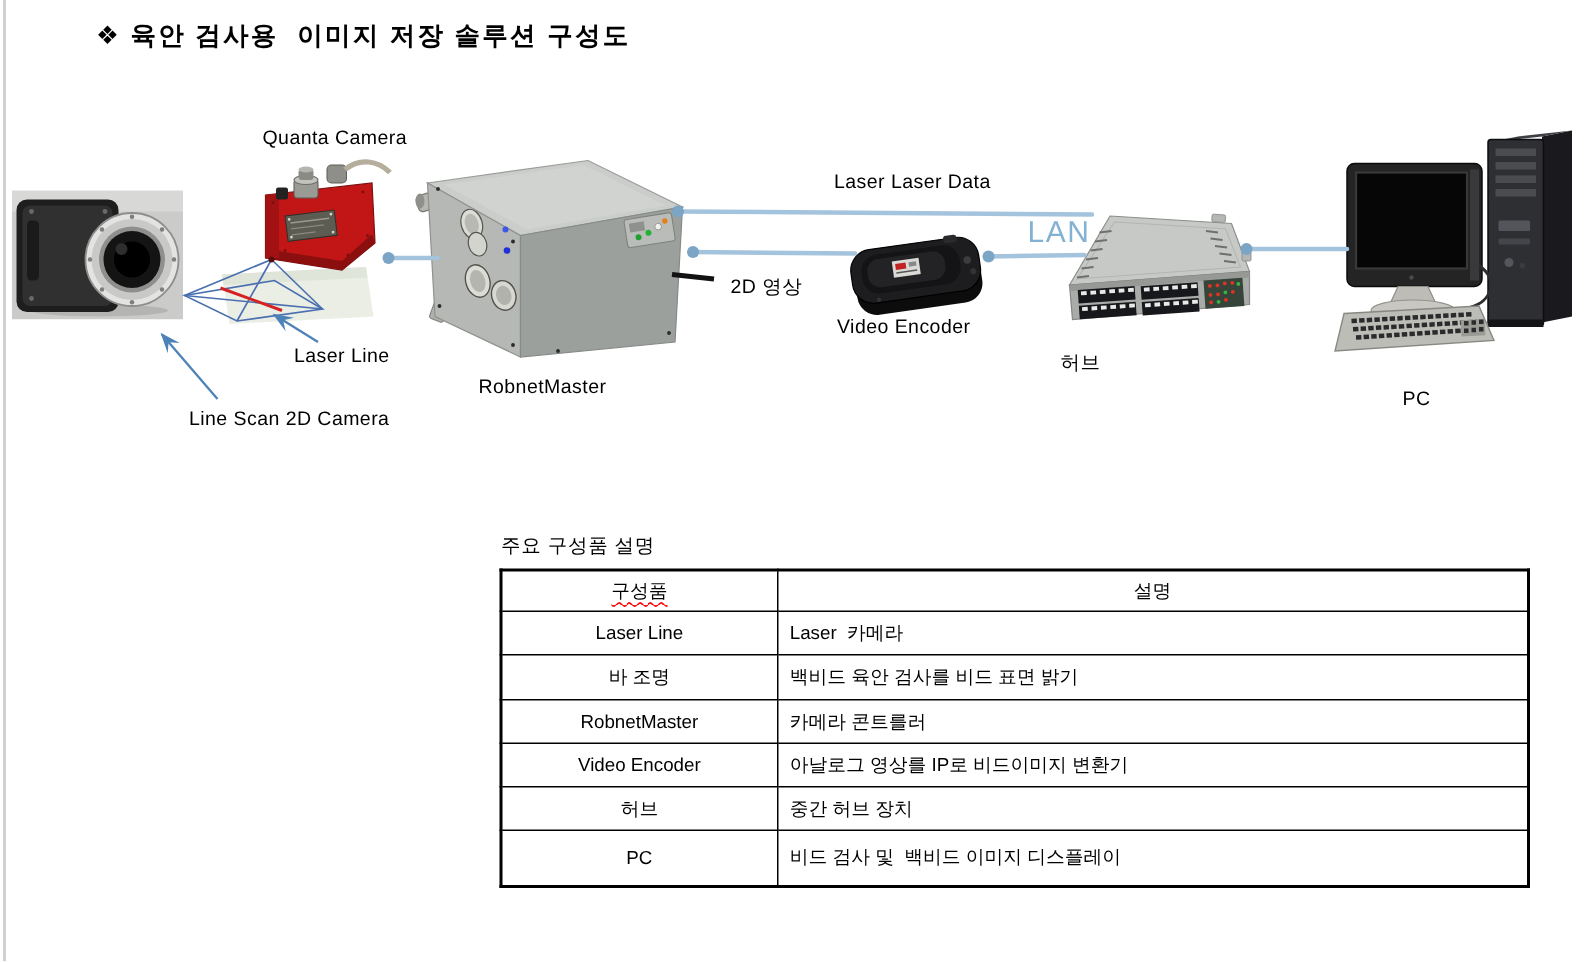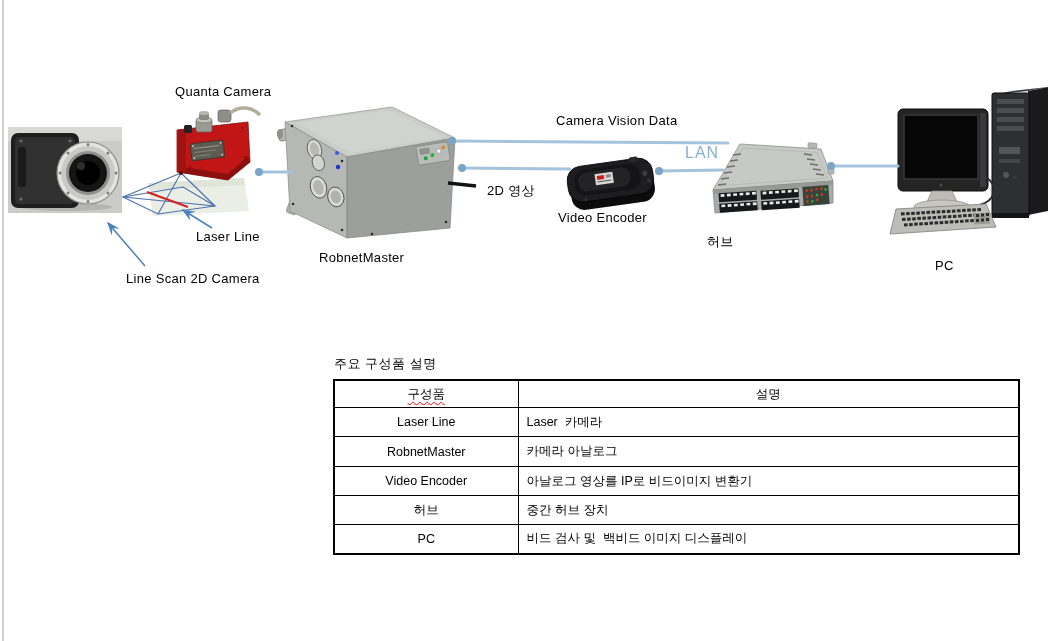--- a/index.html
+++ b/index.html
@@ -5,21 +5,21 @@
   html,body{margin:0;padding:0;background:#fff;}
   .page{position:relative;width:1058px;height:641px;background:#ffffff;overflow:hidden;
         font-family:"Liberation Sans","DejaVu Sans",sans-serif;color:#000;}
   .edge{position:absolute;left:2px;top:0;width:2px;height:100%;background:#d0d0d0;}
   .title{position:absolute;left:64px;top:12px;font-size:17px;font-weight:bold;
          letter-spacing:1.5px;white-space:pre;}
   .diagram{position:absolute;left:0;top:40px;width:996px;height:310px;}
   .dev{position:absolute;}
   .overlay{position:absolute;left:0;top:0;pointer-events:none;}
   .lbl{position:absolute;font-size:13px;white-space:pre;letter-spacing:0.3px;}
-  .lbl.lan{font-size:16px;color:var(--lan);letter-spacing:1px;}
+  .lbl.lan{font-size:20px;color:var(--lan);letter-spacing:1px;}
   .conn{stroke:var(--conn);stroke-width:3;stroke-linecap:round;}
   .dot{fill:var(--dot);}
   .arrow{stroke:var(--arrow);stroke-width:1.5;}
   .tbl-caption{position:absolute;left:334px;top:355px;font-size:13px;letter-spacing:0.5px;white-space:pre;}
   table.components{position:absolute;left:333px;top:379px;width:687px;border-collapse:collapse;
         table-layout:fixed;font-size:12.5px;border:2px solid #000;}
   table.components th,table.components td{border:1px solid #000;padding:0 8px;overflow:hidden;}
   table.components th{font-weight:normal;text-align:center;height:26px;}
   table.components td span,table.components th span{white-space:pre-wrap;}
   col.c1{width:184px;}
@@ -30,20 +30,21 @@
   tbody tr:nth-child(6){height:37px;}
   tbody tr:nth-child(7){height:35px;}
   .sq{text-decoration-line:underline;text-decoration-style:wavy;
       text-decoration-color:var(--squiggle);text-decoration-thickness:1px;text-underline-offset:3px;}
 </style>
 </head>
 <body>
 
 <div class="page">
   <div class="edge"></div>
+  <div class="title">❖ 육안 검사용  이미지 저장 솔루션 구성도</div>
 
   <div class="diagram">
 
     <svg class="dev" style="left:8px;top:87px;" width="114" height="86" viewBox="0 0 114 86">
       <rect width="114" height="86" fill="#cbccca"></rect>
       <rect width="114" height="14" fill="#d8d9d7"></rect>
       <ellipse cx="58" cy="80" rx="46" ry="4" fill="#b4b5b3"></ellipse>
       <rect x="3" y="6" width="68" height="75" rx="7" fill="#1e1e1e"></rect>
       <rect x="7" y="10" width="60" height="67" rx="5" fill="#303030"></rect>
       <circle cx="13" cy="14" r="1.6" fill="#6a6a6a"></circle>
@@ -282,21 +283,21 @@
       <circle cx="659" cy="131" r="4" class="dot"></circle>
       <circle cx="831" cy="126" r="4" class="dot"></circle>
       <line x1="212" y1="188" x2="183" y2="170" class="arrow" marker-end="url(#ah)"></line>
       <line x1="145" y1="226" x2="108" y2="183" class="arrow" marker-end="url(#ah)"></line>
     </svg>
 
     <div class="lbl" style="left:175px;top:44px;">Quanta Camera</div>
     <div class="lbl" style="left:196px;top:189px;">Laser Line</div>
     <div class="lbl" style="left:126px;top:231px;">Line Scan 2D Camera</div>
     <div class="lbl" style="left:319px;top:210px;">RobnetMaster</div>
-    <div class="lbl" style="left:556px;top:73px;">Camera Vision Data</div>
+    <div class="lbl" style="left:556px;top:73px;">Laser Laser Data</div>
     <div class="lbl" style="left:487px;top:142px;">2D 영상</div>
     <div class="lbl" style="left:558px;top:170px;">Video Encoder</div>
     <div class="lbl lan" style="left:685px;top:104px;">LAN</div>
     <div class="lbl" style="left:707px;top:193px;">허브</div>
     <div class="lbl" style="left:935px;top:218px;">PC</div>
   </div>
 
   <div class="tbl-caption">주요 구성품 설명</div>
 
   <table class="components">
@@ -309,22 +310,26 @@
           <th><span class="sq">구성품</span></th>
           <th><span>설명</span></th>
         </tr>
       </thead>
     <tbody>
         <tr>
           <td class="comp"><span>Laser Line</span></td>
           <td class="desc"><span>Laser  카메라</span></td>
         </tr>
         <tr>
+          <td class="comp"><span>바 조명</span></td>
+          <td class="desc"><span>백비드 육안 검사를 비드 표면 밝기</span></td>
+        </tr>
+        <tr>
           <td class="comp"><span>RobnetMaster</span></td>
-          <td class="desc"><span>카메라 아날로그</span></td>
+          <td class="desc"><span>카메라 콘트를러</span></td>
         </tr>
         <tr>
           <td class="comp"><span>Video Encoder</span></td>
           <td class="desc"><span>아날로그 영상를 IP로 비드이미지 변환기</span></td>
         </tr>
         <tr>
           <td class="comp"><span>허브</span></td>
           <td class="desc"><span>중간 허브 장치</span></td>
         </tr>
         <tr>

